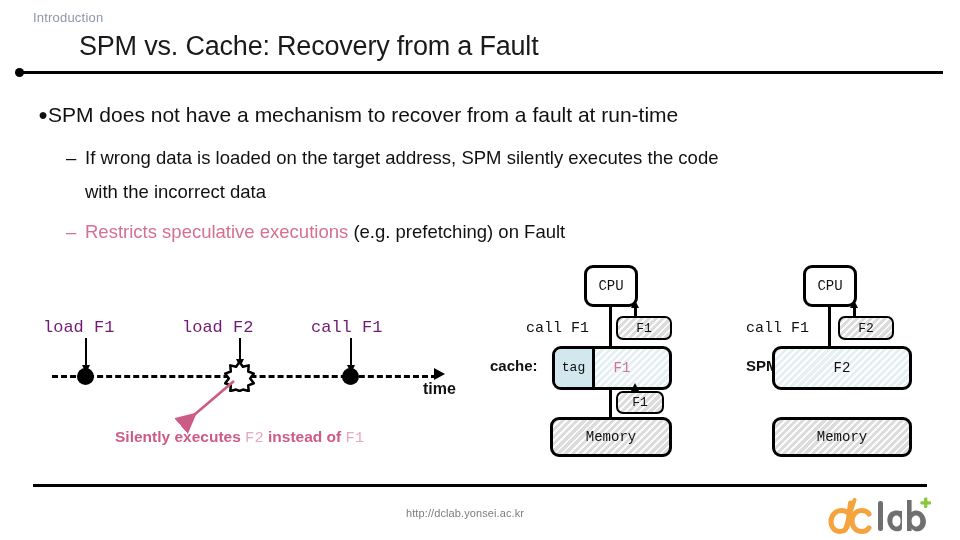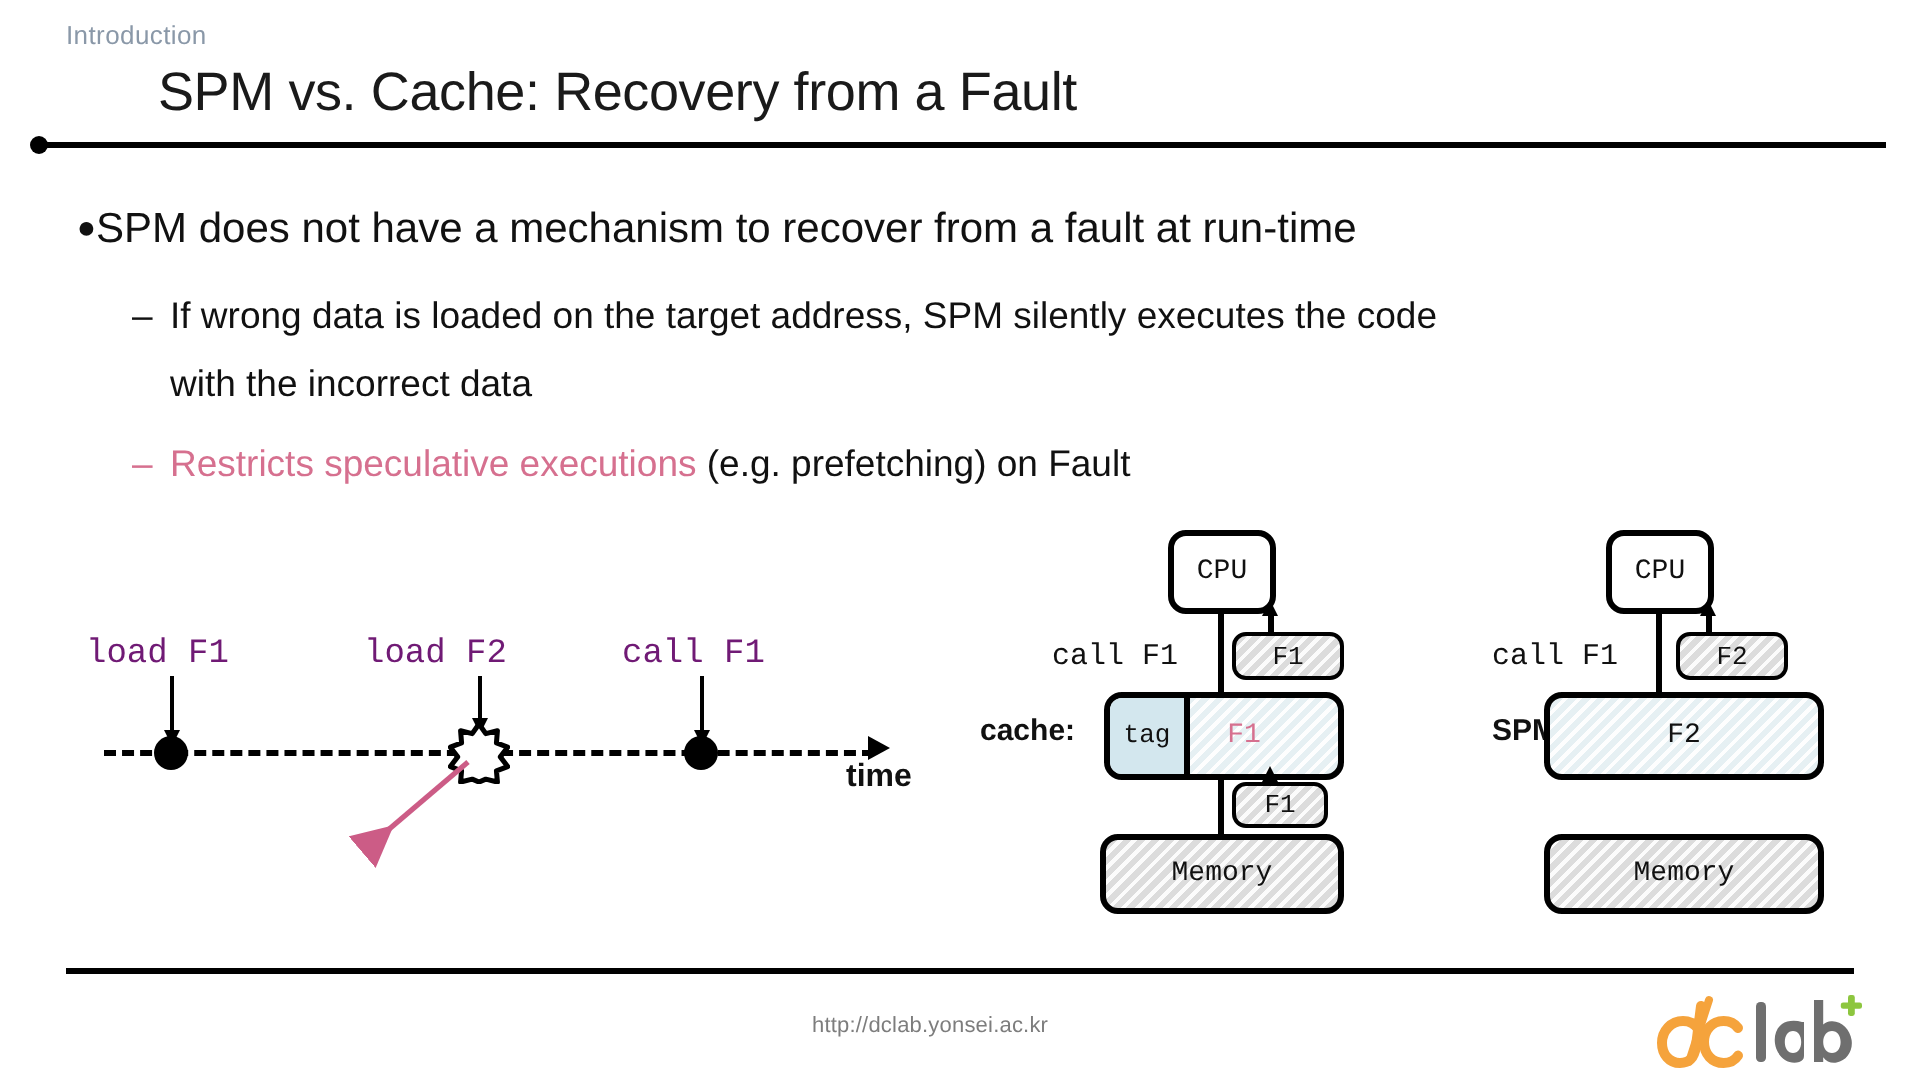--- a/index.html
+++ b/index.html
@@ -333,20 +333,26 @@
 
   <svg id="tl-cap-arrow" width="120" height="60">
     <defs>
       <marker id="pinkArrow" markerWidth="8" markerHeight="8" refX="5" refY="4" orient="auto">
         <path d="M8,0 L0,4 L8,8 z" fill="#cc5c86"></path>
       </marker>
     </defs>
     <line x1="104" y1="5" x2="57" y2="45" stroke="#cc5c86" stroke-width="2.6" marker-end="url(#pinkArrow)"></line>
   </svg>
 
+  <div id="tl-caption">
+    <span>Silently executes</span>
+    <span class="mono">F2</span>
+    <span>instead of</span>
+    <span class="mono">F1</span>
+  </div>
 </div>
 
 <div class="dgm" id="cache-diagram" style="left:488px; top:262px; width:200px; height:198px;">
 
   <div class="node" style="left:96px; top:3px; width:54px; height:42px;">CPU</div>
 
   <div class="conn conn-down" style="left:121px; top:45px; height:47px;"></div>
 
   <div class="conn conn-up" style="left:146px; top:45px; height:18px;"></div>
 

